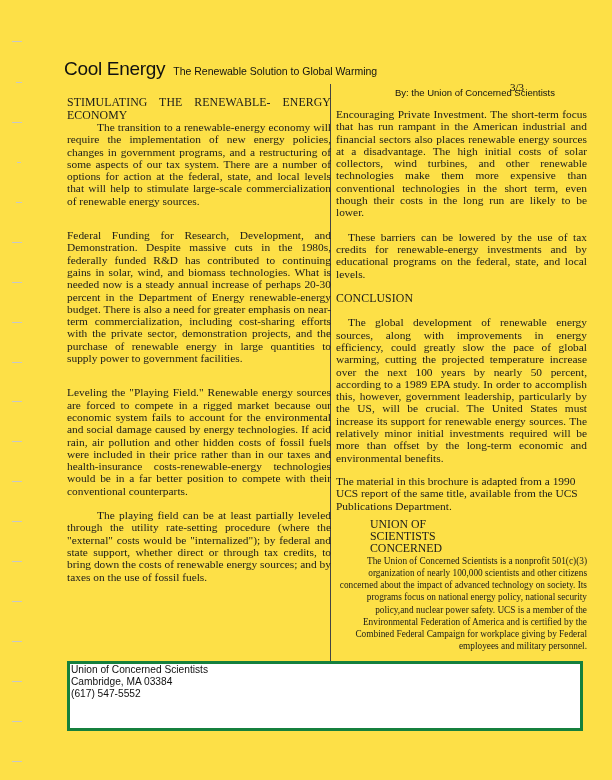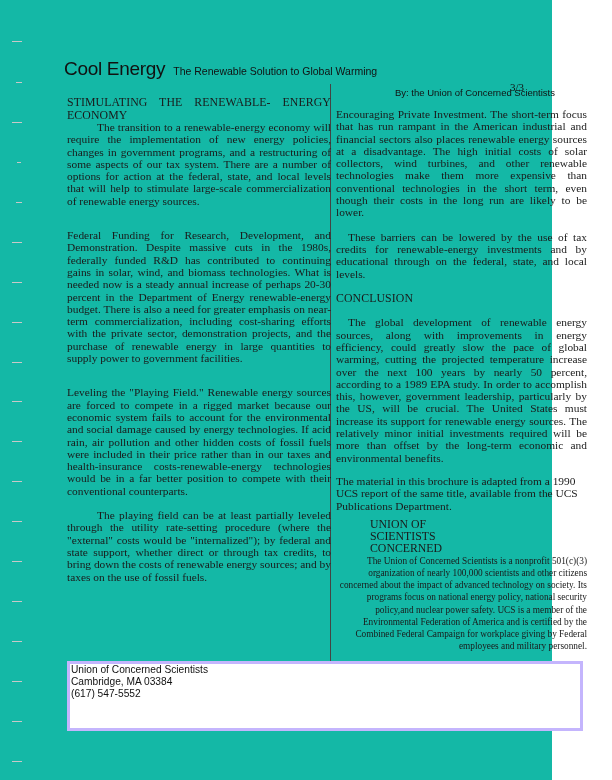--- a/index.html
+++ b/index.html
@@ -1,34 +1,34 @@
 <!DOCTYPE html>
 <html><head>
 <meta charset="utf-8">
 <style>
   html, body { margin: 0; padding: 0; background: #ffffff; }
   body { width: 612px; height: 780px; position: relative; overflow: hidden; color: #1a1a1a; }
-  .page { position: absolute; left: 0; top: 0; width: 552px; height: 780px; background: #14b8a6; }
+  .page { position: absolute; left: 0; top: 0; width: 612px; height: 780px; background: #fde047; }
   .margin-mark { position: absolute; left: 12px; width: 10px; height: 1px; background: #c8c8c8; }
   .header { position: absolute; left: 64px; top: 58px; width: 520px; height: 24px; white-space: nowrap; }
   .title { font-family: "Liberation Sans", sans-serif; font-size: 19px; letter-spacing: -0.3px; color: #111; }
   .subtitle { font-family: "Liberation Sans", sans-serif; font-size: 10.5px; margin-left: 4px; color: #111; }
   .byline { position: absolute; left: 395px; top: 63px; font-family: "Liberation Sans", sans-serif; font-size: 9.5px; color: #111; white-space: nowrap; margin-top: 24px; }
   .pagenum { position: absolute; left: 510px; top: 81px; font-family: "Liberation Serif", serif; font-size: 11px; color: #111; }
   .col { position: absolute; font-family: "Liberation Serif", serif; font-size: 11.4px; line-height: 12.3px; color: #1a1a1a; text-align: justify; }
   .col-left { left: 67px; top: 96px; width: 264px; }
   .col-right { left: 336px; top: 94px; width: 251px; }
   .col p { margin: 0 0 11px 0; }
   .col h2 { font-family: "Liberation Serif", serif; font-weight: normal; font-size: 11.8px; margin: 0; line-height: 12.5px; letter-spacing: 0.1px; }
   .indent { text-indent: 30px; }
   .indent-s { text-indent: 12px; }
   .divider { position: absolute; left: 330px; top: 84px; width: 1px; height: 578px; background: #444; }
   .ucs-head { font-family: "Liberation Serif", serif; font-size: 11.8px; line-height: 12.3px; margin-left: 34px; margin-bottom: 0; margin-top: 4px; }
   .ucs-body { font-family: "Liberation Serif", serif; font-size: 9.3px; line-height: 12.2px; text-align: right; }
-  .addr-box { position: absolute; left: 67px; top: 661px; width: 516px; height: 70px; border: 3px solid #c4b5fd; box-sizing: border-box; background: #fff; }
+  .addr-box { position: absolute; left: 67px; top: 661px; width: 516px; height: 70px; border: 3px solid #15803d; box-sizing: border-box; background: #fff; }
   .addr-line { font-family: "Liberation Sans", sans-serif; font-size: 10.2px; line-height: 12.2px; color: #111; padding-left: 1px; }
 </style>
 </head>
 <body>
 
 <div class="page">
 
   <div class="margin-mark" style="top:41px"></div>
   <div class="margin-mark" style="top:82px;width:6px;left:16px"></div>
   <div class="margin-mark" style="top:122px"></div>
@@ -61,21 +61,21 @@
   <div class="col col-left">
     <h2>STIMULATING THE RENEWABLE- ENERGY ECONOMY</h2>
     <p class="indent" style="margin-bottom:22px">The transition to a renewable-energy economy will require the implementation of new energy policies, changes in government programs, and a restructuring of some aspects of our tax system. There are a number of options for action at the federal, state, and local levels that will help to stimulate large-scale commercialization of renewable energy sources.</p>
     <p style="margin-bottom:22px">Federal Funding for Research, Development, and Demonstration. Despite massive cuts in the 1980s, federally funded R&amp;D has contributed to continuing gains in solar, wind, and biomass technologies. What is needed now is a steady annual increase of perhaps 20-30 percent in the Department of Energy renewable-energy budget. There is also a need for greater emphasis on near-term commercialization, including cost-sharing efforts with the private sector, demonstration projects, and the purchase of renewable energy in large quantities to supply power to government facilities.</p>
     <p style="margin-bottom:12px">Leveling the "Playing Field." Renewable energy sources are forced to compete in a rigged market because our economic system fails to account for the environmental and social damage caused by energy technologies. If acid rain, air pollution and other hidden costs of fossil fuels were included in their price rather than in our taxes and health-insurance costs-renewable-energy technologies would be in a far better position to compete with their conventional counterparts.</p>
     <p class="indent">The playing field can be at least partially leveled through the utility rate-setting procedure (where the "external" costs would be "internalized"); by federal and state support, whether direct or through tax credits, to bring down the costs of renewable energy sources; and by taxes on the use of fossil fuels.</p>
   </div>
 
   <div class="col col-right">
     <p style="margin-top:14px;margin-bottom:12px">Encouraging Private Investment. The short-term focus that has run rampant in the American industrial and financial sectors also places renewable energy sources at a disadvantage. The high initial costs of solar collectors, wind turbines, and other renewable technologies make them more expensive than conventional technologies in the short term, even though their costs in the long run are likely to be lower.</p>
-    <p class="indent-s" style="margin-bottom:12px">These barriers can be lowered by the use of tax credits for renewable-energy investments and by educational through on the federal, state, and local levels.</p>
+    <p class="indent-s" style="margin-bottom:12px">These barriers can be lowered by the use of tax credits for renewable-energy investments and by educational programs on the federal, state, and local levels.</p>
     <h2 style="margin-bottom:12px">CONCLUSION</h2>
     <p class="indent-s" style="margin-bottom:11px">The global development of renewable energy sources, along with improvements in energy efficiency, could greatly slow the pace of global warming, cutting the projected temperature increase over the next 100 years by nearly 50 percent, according to a 1989 EPA study. In order to accomplish this, however, government leadership, particularly by the US, will be crucial. The United States must increase its support for renewable energy sources. The relatively minor initial investments required will be more than offset by the long-term economic and environmental benefits.</p>
     <p style="text-align:left;margin-bottom:6px">The material in this brochure is adapted from a 1990 UCS report of the same title, available from the UCS Publications Department.</p>
     <div class="ucs-head">
       <div>UNION OF</div>
       <div>SCIENTISTS</div>
       <div>CONCERNED</div>
     </div>
     <div class="ucs-body">The Union of Concerned Scientists is a nonprofit 501(c)(3) organization of nearly 100,000 scientists and other citizens concerned about the impact of advanced technology on society. Its programs focus on national energy policy, national security policy,and nuclear power safety. UCS is a member of the Environmental Federation of America and is certified by the Combined Federal Campaign for workplace giving by Federal employees and military personnel.</div>
   </div>

